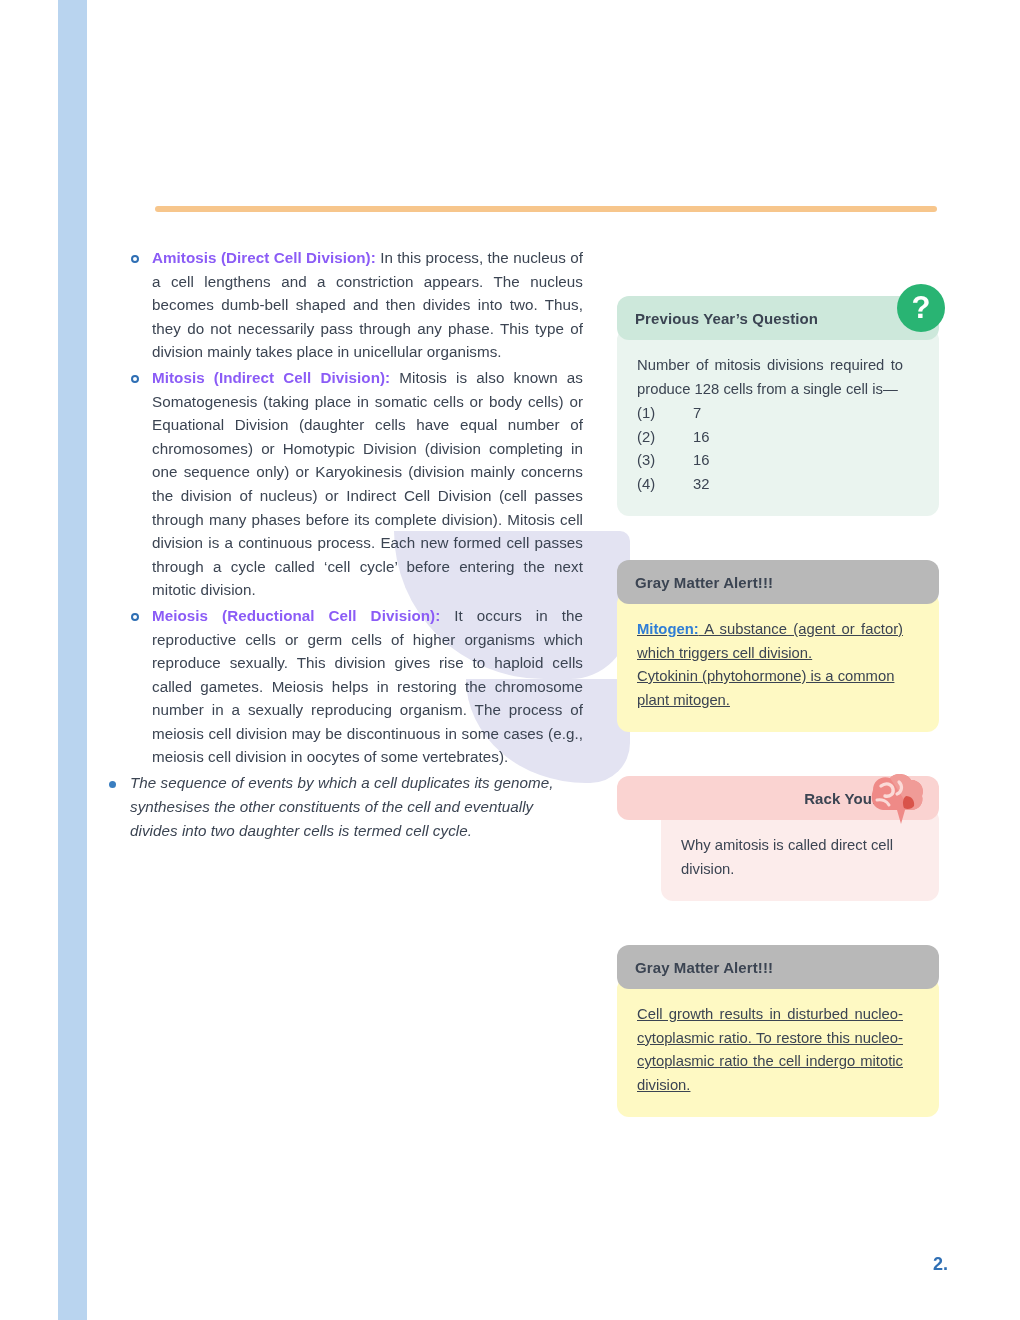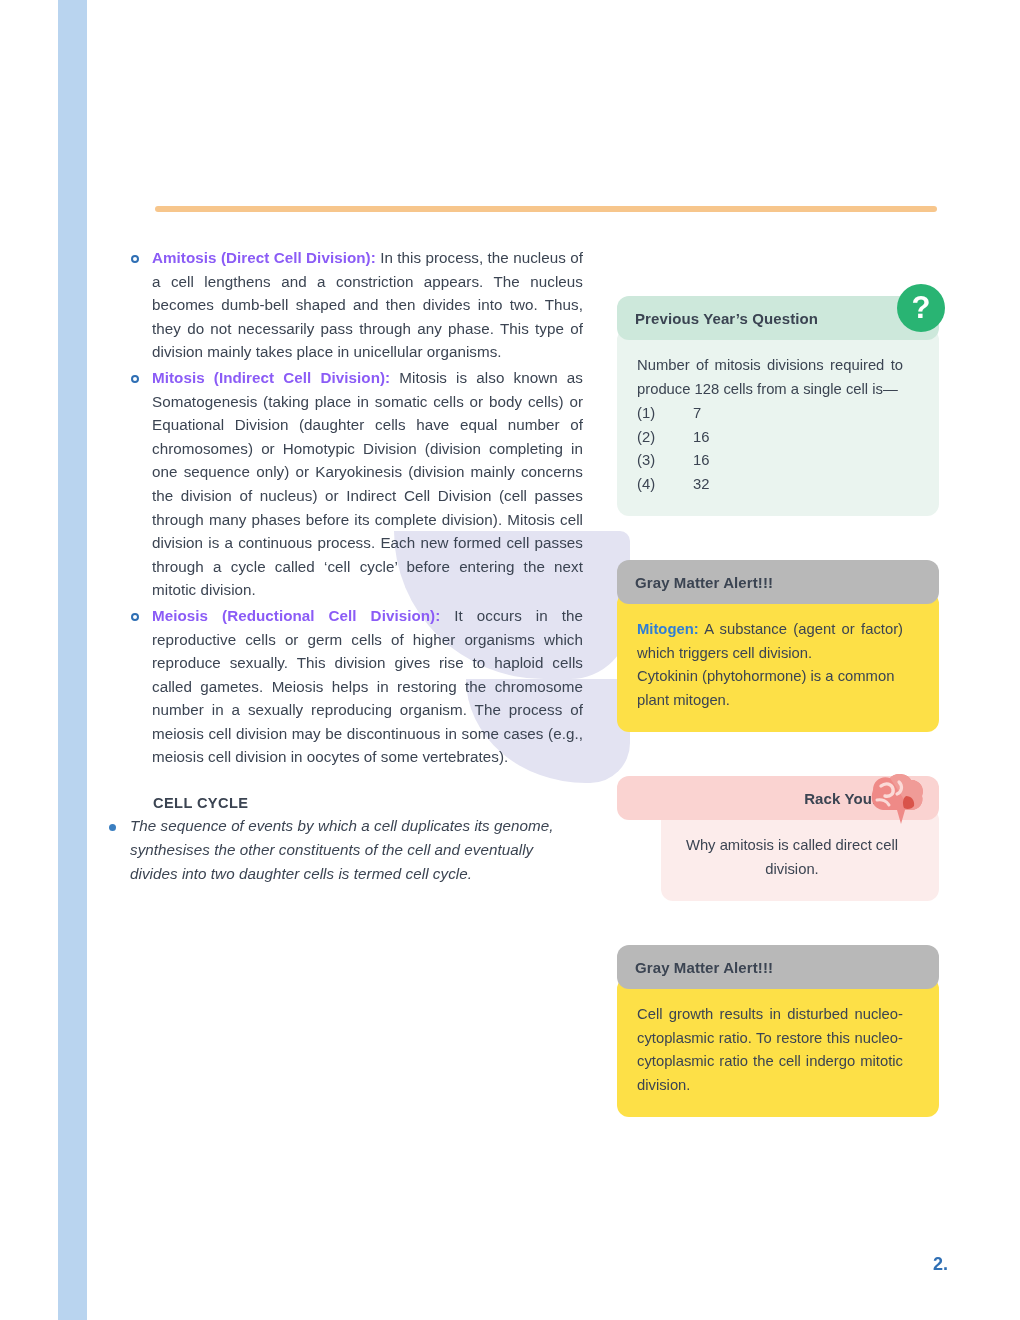--- a/index.html
+++ b/index.html
@@ -194,35 +194,36 @@
   .opt-row {
     display: flex;
     line-height: 23.5px;
   }
   .opt-key { width: 56px; flex: 0 0 auto; }
   .opt-val { flex: 1 1 auto; }
 
   
   .card-gma .card-head { background: #b8b8b8; }
   .card-gma .card-body {
-    background: #fde047;
+    background: #fef9c3;
     border-radius: 12px;
     margin-top: -12px;
     padding-top: 26px;
+    text-decoration: underline;
   }
   .mitogen-term { color: #2f7ed6; font-weight: bold; }
 
   
   .card-ryb .card-head { background: #fad3d1; text-align: right; }
   .card-ryb .card-body {
     background: #fceceb;
     border-radius: 12px;
     margin-top: -12px;
     padding-top: 26px;
-    text-align: center;
+    text-align: left;
     margin-left: 44px;
   }
   .brain-icon {
     position: absolute;
     right: 14px;
     top: -4px;
     width: 66px;
     height: 54px;
     z-index: 6;
   }
@@ -260,21 +261,20 @@
       <div class="bullet-row">
         <span class="bullet-ring"></span>
         <div class="para"><span class="term">Mitosis (Indirect Cell Division):</span><span> Mitosis is also known as Somatogenesis (taking place in somatic cells or body cells) or Equational Division (daughter cells have equal number of chromosomes) or Homotypic Division (division completing in one sequence only) or Karyokinesis (division mainly concerns the division of nucleus) or Indirect Cell Division (cell passes through many phases before its complete division). Mitosis cell division is a continuous process. Each new formed cell passes through a cycle called ‘cell cycle’ before entering the next mitotic division.</span></div>
       </div>
 
       <div class="bullet-row">
         <span class="bullet-ring"></span>
         <div class="para"><span class="term">Meiosis (Reductional Cell Division):</span><span> It occurs in the reproductive cells or germ cells of higher organisms which reproduce sexually. This division gives rise to haploid cells called gametes. Meiosis helps in restoring the chromosome number in a sexually reproducing organism. The process of meiosis cell division may be discontinuous in some cases (e.g., meiosis cell division in oocytes of some vertebrates).</span></div>
       </div>
 
-      <div class="section-head">CELL CYCLE</div>
 
       <div class="bullet-row cc-row">
         <span class="bullet-dot"></span>
         <div class="para">The sequence of events by which a cell duplicates its genome, synthesises the other constituents of the cell and eventually divides into two daughter cells is termed cell cycle.</div>
       </div>
 
 
 
     </div>
 

